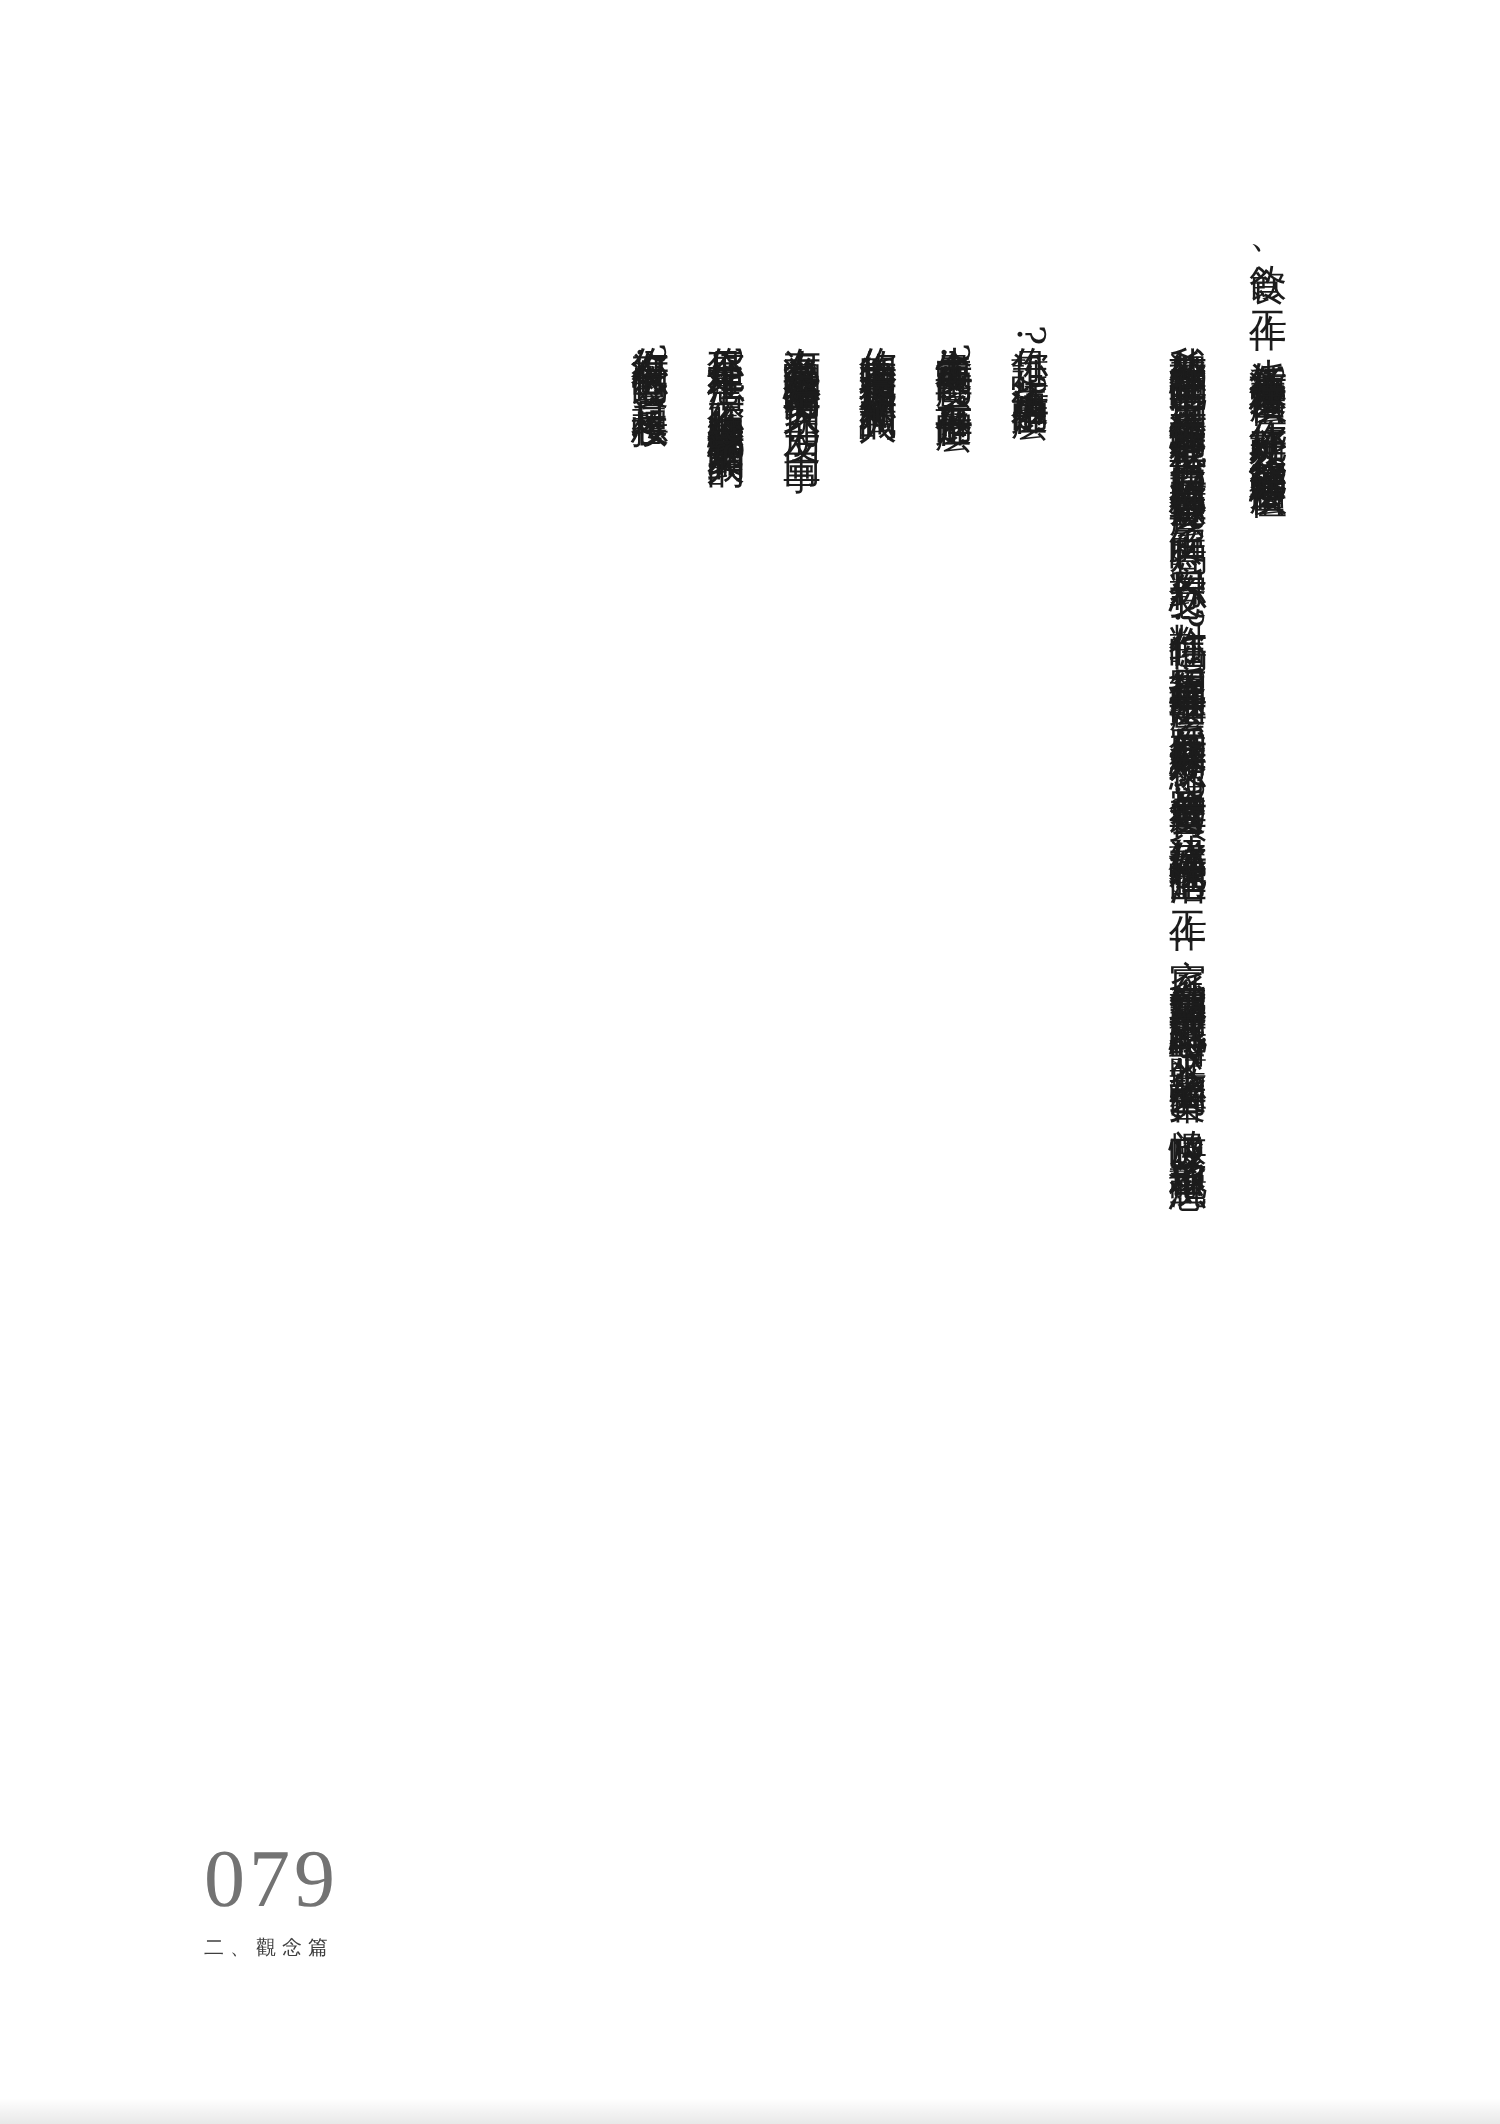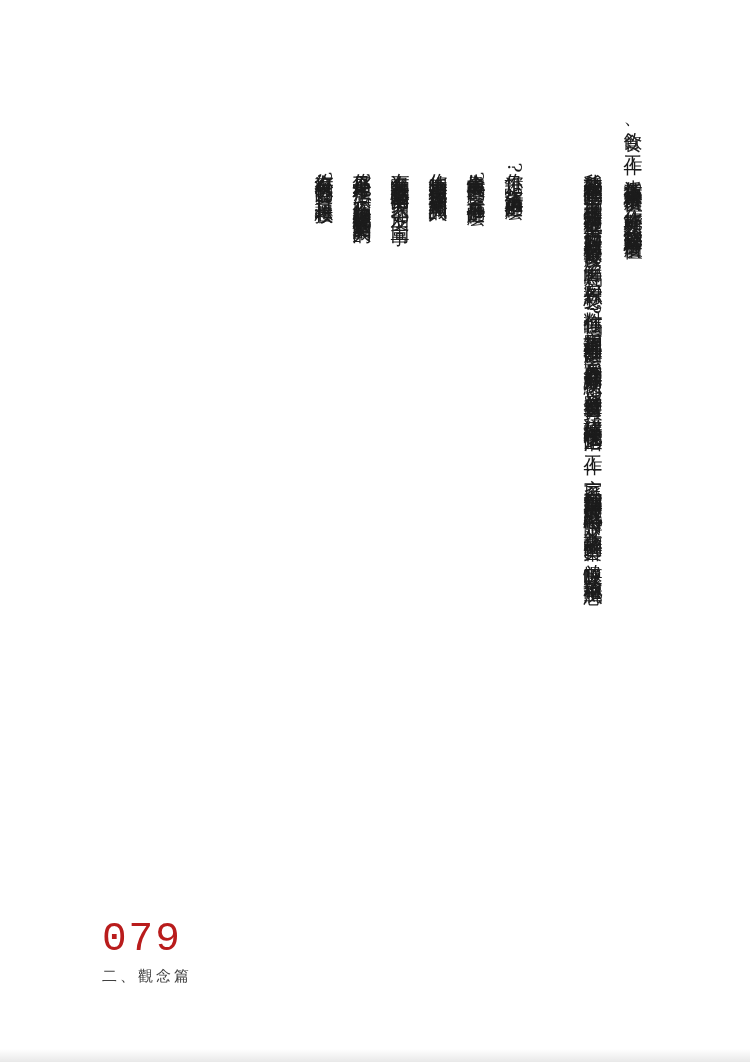--- a/index.html
+++ b/index.html
@@ -41,30 +41,30 @@
     line-height: 38px;
   }
 
   
   .footer {
     position: absolute;
     left: 102px;
     top: 919px;
   }
   .page-number {
-    font-family: Liberation Mono, monospace;
+    font-family: Liberation Serif, serif;
     font-weight: 300;
     font-size: 41px;
     line-height: 1;
     letter-spacing: 2px;
-    color: #b91c1c;
+    color: #737373;
   }
   .chapter {
     font-family: "Liberation Sans", sans-serif;
-    font-size: 15px;
+    font-size: 10px;
     letter-spacing: 3px;
     color: #3f3f3f;
     margin-top: 7px;
   }
 
   
   .bottom-shade {
     position: absolute;
     left: 0;
     bottom: 0;

